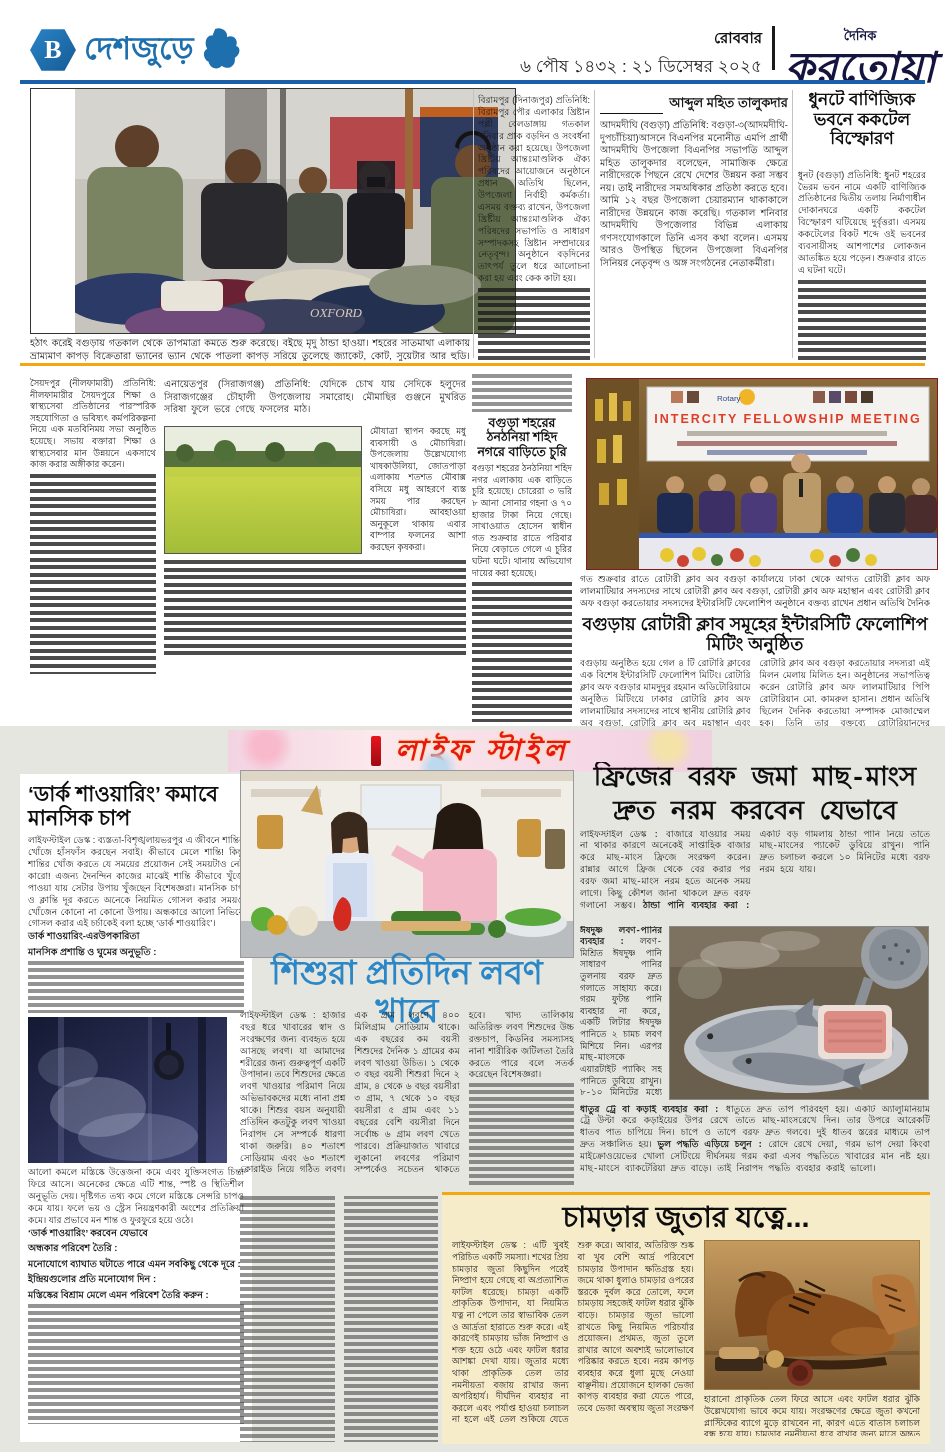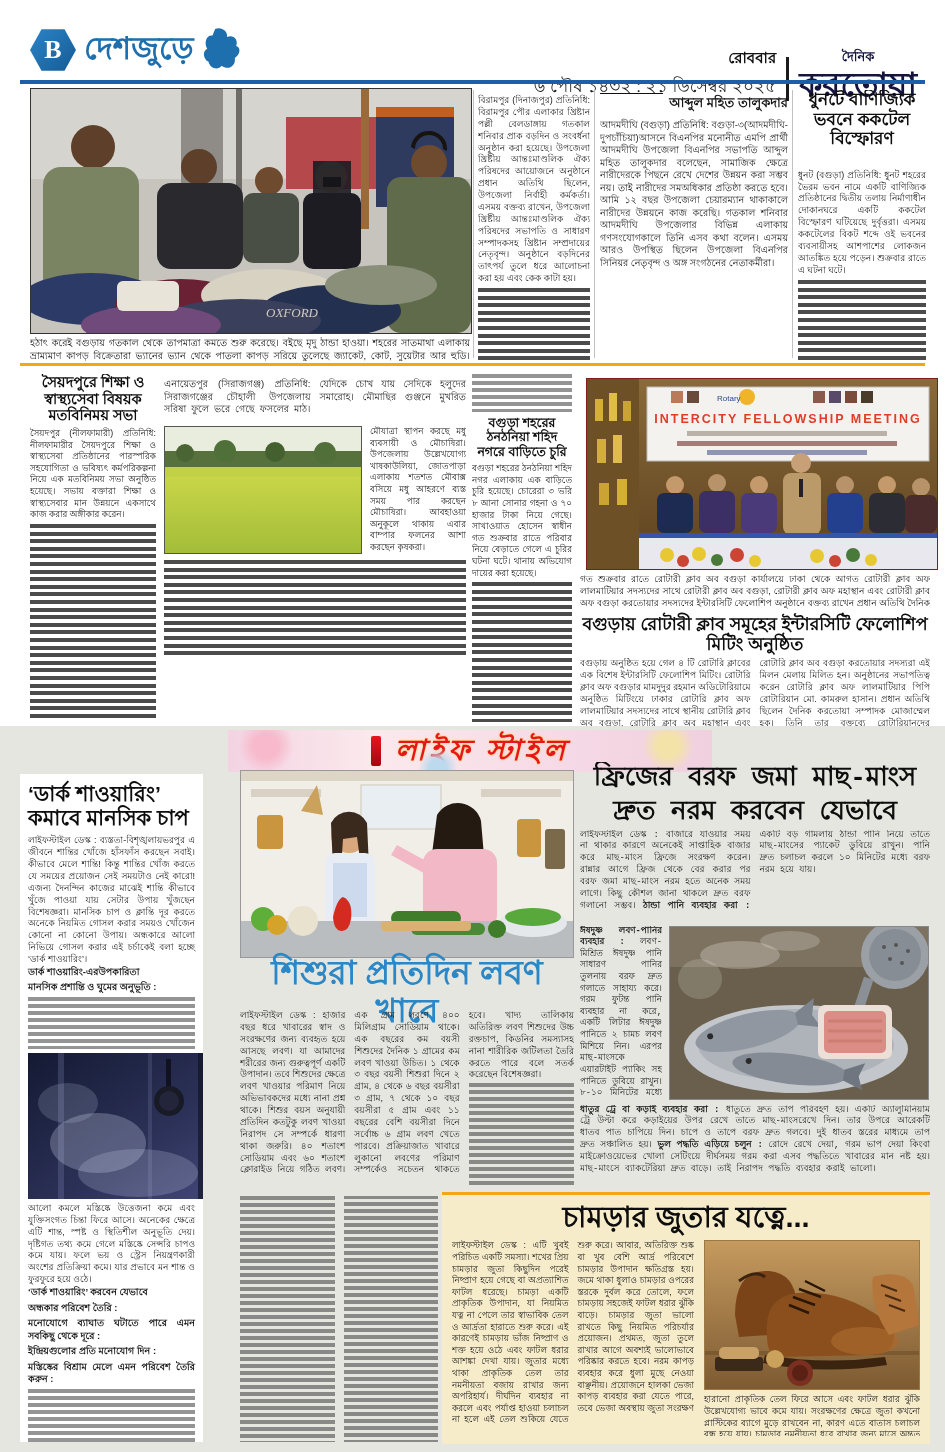--- a/index.html
+++ b/index.html
@@ -26,34 +26,34 @@
 
   <div class="abs" style="left:30px;top:24px;display:flex;align-items:center;gap:8px;">
     <div style="width:46px;height:46px;background:linear-gradient(135deg,#2b85c9,#155a93);clip-path:polygon(25% 5%,75% 5%,100% 50%,75% 95%,25% 95%,0 50%);display:flex;align-items:center;justify-content:center;">
       <span style="color:#fff;font-weight:bold;font-size:26px;font-family:'Liberation Serif',serif;">B</span>
     </div>
     <span style="font-size:31px;font-weight:800;color:#1e6fae;">দেশজুড়ে</span>
     <svg width="42" height="48" viewBox="0 0 32 36">
       <path d="M10 2 C14 0 20 3 19 8 C24 6 28 10 26 15 C30 16 29 22 25 24 C26 30 20 34 15 30 C12 34 6 32 5 27 C1 25 0 19 4 17 C1 12 4 6 8 7 Z" fill="#1e6fae"></path>
     </svg>
   </div>
-  <div class="abs" style="right:28px;top:26px;display:flex;align-items:flex-end;gap:10px;margin-top:20px;">
+  <div class="abs" style="right:10px;top:26px;display:flex;align-items:flex-start;gap:10px;">
     <div style="text-align:right;">
       <div style="font-weight:bold;font-size:15px;color:#111;">রোববার</div>
       <div style="font-size:17px;color:#222;margin-top:2px;">৬ পৌষ ১৪৩২ : ২১ ডিসেম্বর ২০২৫</div>
     </div>
     <div style="width:3px;height:44px;background:#1b1b1b;"></div>
     <div style="text-align:center;">
       <div style="font-size:13px;font-weight:bold;color:#14143f;">দৈনিক</div>
-      <div style="font-size:33px;font-weight:800;color:#14143f;line-height:1;">করতোয়া</div>
+      <div style="font-size:42px;font-weight:800;color:#14143f;line-height:1;font-style:italic;">করতোয়া</div>
     </div>
   </div>
   <div class="abs" style="left:20px;right:20px;top:80px;height:4px;background:#1b5fa8;"></div>
 
-  <div class="abs" style="left:30px;top:88px;width:440px;height:244px;border:1px solid #333;overflow:hidden;">
+  <div class="abs" style="left:30px;top:88px;width:440px;height:244px;border:1px solid #333;overflow:hidden;padding-left:44px;">
     <svg width="440" height="244" viewBox="0 0 440 244">
       <rect width="440" height="244" fill="#c7c4be"></rect>
       <rect width="440" height="90" fill="#d6d4cf"></rect>
       <rect x="150" y="0" width="42" height="120" fill="#8f8c88"></rect>
       <rect x="255" y="28" width="95" height="72" fill="#b5484a"></rect>
       <rect x="205" y="0" width="6" height="130" fill="#6f6c68"></rect>
       <rect x="330" y="0" width="8" height="140" fill="#9a6a3a"></rect>
       <rect x="345" y="18" width="78" height="100" fill="#2e3a5e"></rect>
       <rect x="345" y="18" width="78" height="10" fill="#c06020"></rect>
       <circle cx="62" cy="58" r="22" fill="#5d3f2a"></circle>
@@ -85,38 +85,37 @@
   <div class="abs vr" style="left:473px;top:90px;height:268px;"></div>
   <div class="abs vr" style="left:594px;top:90px;height:268px;"></div>
   <div class="abs vr" style="left:792px;top:90px;height:268px;"></div>
 
   <div class="abs" style="left:478px;top:90px;width:112px;height:270px;overflow:hidden;">
     <div class="body" style="margin-top:5px;font-size:9px;">বিরামপুর (দিনাজপুর) প্রতিনিধি: বিরামপুর পৌর এলাকার খ্রিষ্টান পল্লী বেলডাঙ্গায় গতকাল শনিবার প্রাক বড়দিন ও সংবর্ধনা অনুষ্ঠান করা হয়েছে। উপজেলা খ্রিষ্টীয় আন্তঃমাণ্ডলিক ঐক্য পরিষদের আয়োজনে অনুষ্ঠানে প্রধান অতিথি ছিলেন, উপজেলা নির্বাহী কর্মকর্তা। এসময় বক্তব্য রাখেন, উপজেলা খ্রিষ্টীয় আন্তঃমাণ্ডলিক ঐক্য পরিষদের সভাপতি ও সাধারণ সম্পাদকসহ খ্রিষ্টান সম্প্রদায়ের নেতৃবৃন্দ। অনুষ্ঠানে বড়দিনের তাৎপর্য তুলে ধরে আলোচনা করা হয় এবং কেক কাটা হয়।</div>
     <div class="tex" style="height:120px;margin-top:3px;"></div>
   </div>
 
   <div class="abs" style="left:600px;top:88px;width:188px;height:272px;overflow:hidden;">
-    <div style="display:flex;align-items:flex-start;gap:6px;margin-top:5px;">
+    <div style="display:flex;align-items:flex-end;gap:6px;margin-top:5px;">
       <div style="flex:1;border-top:1.5px solid #111;"></div>
       <div style="font-weight:bold;font-size:13px;">আব্দুল মহিত তালুকদার</div>
     </div>
     <div class="body" style="margin-top:5px;">আদমদীঘি (বগুড়া) প্রতিনিধি: বগুড়া-৩(আদমদীঘি-দুপচাঁচিয়া)আসনে বিএনপির মনোনীত এমপি প্রার্থী আদমদীঘি উপজেলা বিএনপির সভাপতি আব্দুল মহিত তালুকদার বলেছেন, সামাজিক ক্ষেত্রে নারীদেরকে পিছনে রেখে দেশের উন্নয়ন করা সম্ভব নয়। তাই নারীদের সমঅধিকার প্রতিষ্ঠা করতে হবে। আমি ১২ বছর উপজেলা চেয়ারম্যান থাকাকালে নারীদের উন্নয়নে কাজ করেছি। গতকাল শনিবার আদমদীঘি উপজেলার বিভিন্ন এলাকায় গণসংযোগকালে তিনি এসব কথা বলেন। এসময় আরও উপস্থিত ছিলেন উপজেলা বিএনপির সিনিয়র নেতৃবৃন্দ ও অঙ্গ সংগঠনের নেতাকর্মীরা।</div>
 
   </div>
 
   <div class="abs" style="left:798px;top:90px;width:128px;height:270px;overflow:hidden;">
     <div class="hl" style="font-size:17px;">ধুনটে বাণিজ্যিক ভবনে ককটেল বিস্ফোরণ</div>
     <div class="body" style="margin-top:21px;font-size:9px;">ধুনট (বগুড়া) প্রতিনিধি: ধুনট শহরের ভৈরম ভবন নামে একটি বাণিজ্যিক প্রতিষ্ঠানের দ্বিতীয় তলায় নির্মাণাধীন দোকানঘরে একটি ককটেল বিস্ফোরণ ঘটিয়েছে দুর্বৃত্তরা। এসময় ককটেলের বিকট শব্দে ওই ভবনের ব্যবসায়ীসহ আশপাশের লোকজন আতঙ্কিত হয়ে পড়েন। শুক্রবার রাতে এ ঘটনা ঘটে।</div>
     <div class="tex" style="height:130px;margin-top:3px;"></div>
   </div>
 
   <div class="abs" style="left:20px;right:20px;top:363px;height:3px;background:#f3a712;"></div>
 
   <div class="abs" style="left:30px;top:374px;width:126px;height:348px;overflow:hidden;">
-    <div class="hl" style="font-size:14.5px;">সৈয়দপুরে শিক্ষা ও স্বাস্থ্যসেবা বিষয়ক মতবিনিময় সভা</div>
     <div class="body" style="margin-top:4px;font-size:8.8px;">সৈয়দপুর (নীলফামারী) প্রতিনিধি: নীলফামারীর সৈয়দপুরে শিক্ষা ও স্বাস্থ্যসেবা প্রতিষ্ঠানের পারস্পরিক সহযোগিতা ও ভবিষ্যৎ কর্মপরিকল্পনা নিয়ে এক মতবিনিময় সভা অনুষ্ঠিত হয়েছে। সভায় বক্তারা শিক্ষা ও স্বাস্থ্যসেবার মান উন্নয়নে একসাথে কাজ করার অঙ্গীকার করেন।</div>
     <div class="tex" style="height:200px;margin-top:3px;"></div>
   </div>
 
   <div class="abs" style="left:164px;top:372px;width:302px;height:350px;overflow:hidden;">
     <div class="cols2 body" style="height:44px;margin-top:6px;">এনায়েতপুর (সিরাজগঞ্জ) প্রতিনিধি: সিরাজগঞ্জের চৌহালী উপজেলায় সরিষা ফুলে ভরে গেছে ফসলের মাঠ। যেদিকে চোখ যায় সেদিকে হলুদের সমারোহ। মৌমাছির গুঞ্জনে মুখরিত চারদিক। গুনগুনিয়ে মধু আহরণে ব্যস্ত শতশত মৌমাছির দল।</div>
     <div style="display:flex;gap:8px;margin-top:4px;">
       <div style="width:196px;height:126px;border:1px solid #555;overflow:hidden;">
         <svg width="196" height="126" viewBox="0 0 196 126">
           <defs>
@@ -221,21 +220,21 @@
   <div class="abs" style="left:0;top:726px;width:945px;height:726px;background:#e6e6e1;"></div>
 
   <div class="abs" style="left:228px;top:730px;width:484px;height:42px;background:linear-gradient(90deg,#f3d3e2,#fbe9ec 30%,#f6d9e6 70%,#f0d0de);display:flex;align-items:center;justify-content:center;overflow:hidden;">
     <div style="position:absolute;left:10px;top:-12px;width:56px;height:56px;border-radius:50%;background:radial-gradient(circle,#f7b9cb 30%,transparent 70%);"></div>
     <div style="position:absolute;right:18px;top:-10px;width:52px;height:52px;border-radius:50%;background:radial-gradient(circle,#f3e3a8 30%,transparent 70%);"></div>
     <div style="position:absolute;left:190px;top:18px;width:40px;height:40px;border-radius:50%;background:radial-gradient(circle,#bcd9ee 30%,transparent 70%);"></div>
     <div style="width:10px;height:30px;background:linear-gradient(#e8141e,#a00a12);margin-right:14px;border-radius:2px;"></div>
     <span style="font-size:29px;font-weight:800;font-style:italic;color:#e8141e;text-shadow:0 0 2px #ffd24d,0 0 1px #ffd24d;letter-spacing:4px;">লাইফ স্টাইল</span>
   </div>
 
-  <div class="abs card" style="left:20px;top:774px;width:183px;height:668px;padding:8px;box-sizing:border-box;overflow:hidden;">
+  <div class="abs card" style="left:20px;top:774px;width:232px;height:668px;padding:8px;box-sizing:border-box;overflow:hidden;">
     <div class="hl" style="font-size:21px;text-align:left;">‘ডার্ক শাওয়ারিং’ কমাবে মানসিক চাপ</div>
     <div class="body" style="margin-top:5px;font-size:9px;">লাইফস্টাইল ডেস্ক : ব্যস্ততা-বিশৃঙ্খলায়ভরপুর এ জীবনে শান্তির খোঁজে হাঁসফাঁস করছেন সবাই। কীভাবে মেলে শান্তি! কিন্তু শান্তির খোঁজ করতে যে সময়ের প্রয়োজন সেই সময়টাও নেই কারো! এজন্য দৈনন্দিন কাজের মাঝেই শান্তি কীভাবে খুঁজে পাওয়া যায় সেটার উপায় খুঁজছেন বিশেষজ্ঞরা। মানসিক চাপ ও ক্লান্তি দূর করতে অনেকে নিয়মিত গোসল করার সময়ও খোঁজেন কোনো না কোনো উপায়। অন্ধকারে আলো নিভিয়ে গোসল করার এই চর্চাকেই বলা হচ্ছে ‘ডার্ক শাওয়ারিং’।</div>
     <p class="body"><span class="sub">ডার্ক শাওয়ারিং-এরউপকারিতা</span></p>
     <p class="body"><span class="sub">মানসিক প্রশান্তি ও ঘুমের অনুভূতি :</span></p>
     <div class="texlite" style="height:52px;"></div>
     <div style="width:199px;height:146px;margin-top:4px;overflow:hidden;">
       <svg width="199" height="146" viewBox="0 0 199 146">
         <defs>
             <linearGradient id="shw" x1="0" y1="0" x2="1" y2="1">
           <stop offset="0" stop-color="#141a33"></stop>

